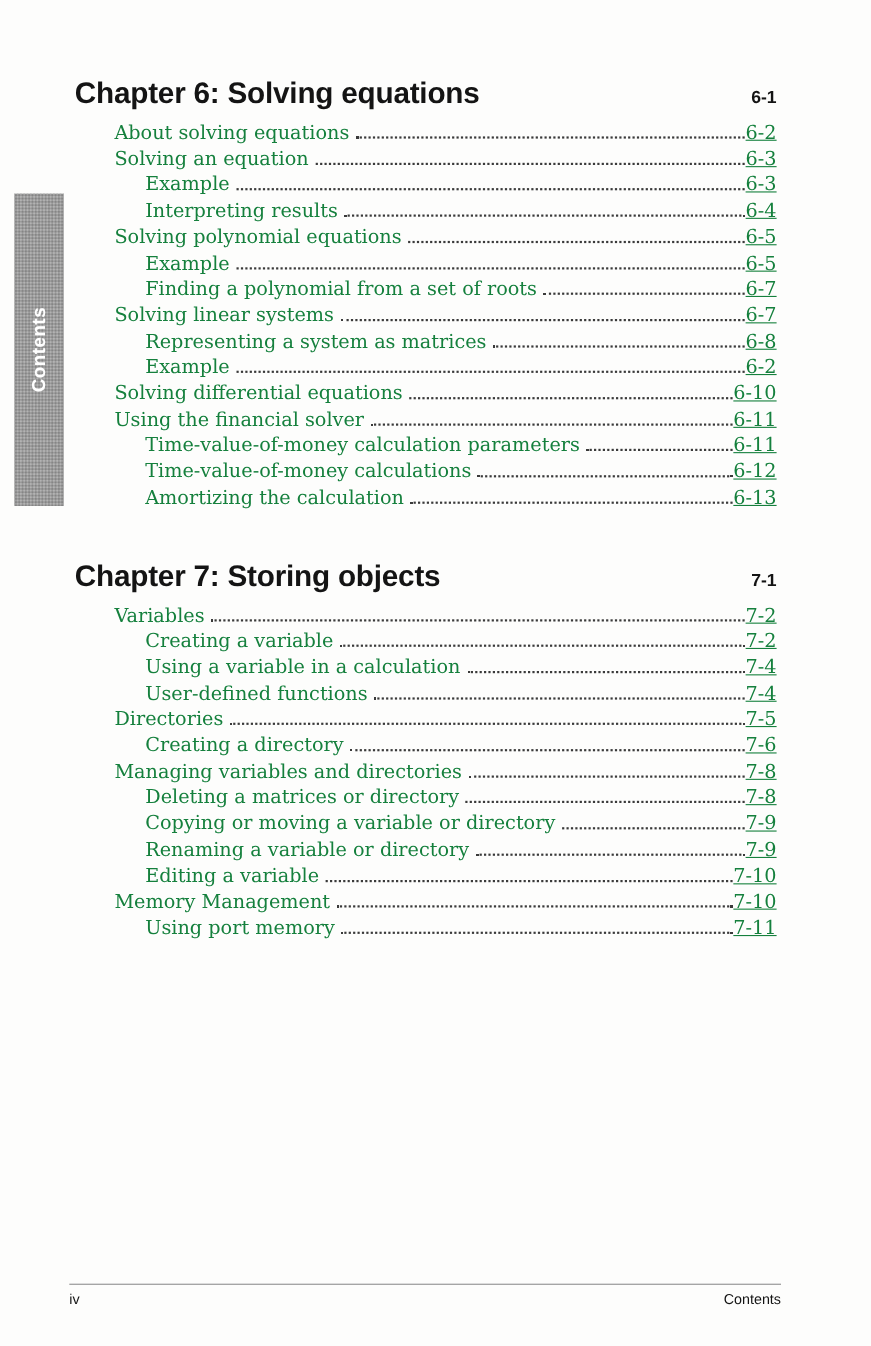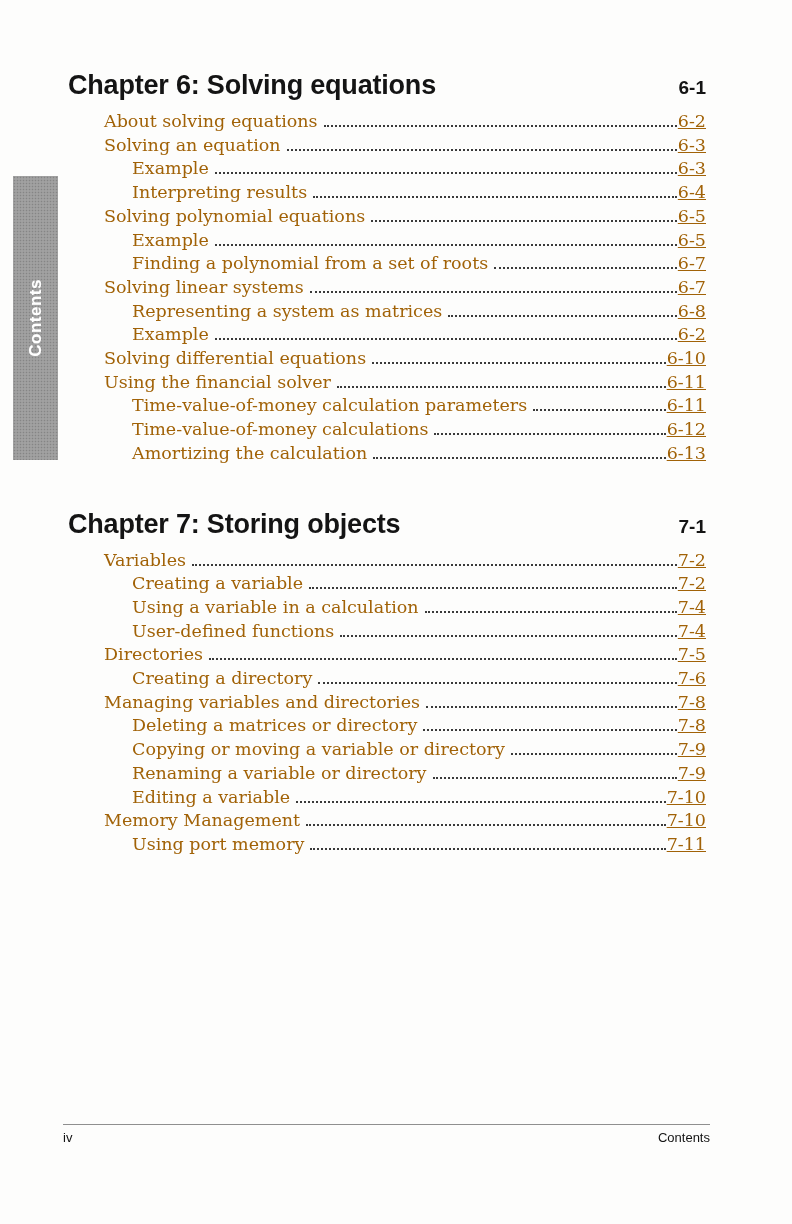--- a/index.html
+++ b/index.html
@@ -56,53 +56,53 @@
     font-family: "Liberation Sans", sans-serif;
     font-weight: 700;
     color: #141414;
   }
   .chapter-title {
     font-size: 27px;
     margin: 0;
     letter-spacing: -0.2px;
   }
   .chapter-pagenum {
-    font-size: 19px;
+    font-size: 16px;
     font-weight: 700;
   }
   .entries {
     margin-top: 9px;
     margin-bottom: 0;
   }
   .chapter + .chapter { margin-top: 43px; }
 
   .toc-row {
     display: flex;
     align-items: baseline;
     font-size: 17.5px;
     line-height: 23.7px;
-    color: #a16207;
+    color: #15803d;
   }
   .lvl1 { margin-left: 36px; }
   .lvl2 { margin-left: 64px; }
   .toc-label { white-space: nowrap; }
   .leader {
     flex: 1 1 auto;
     min-width: 18px;
     border-bottom: 2px dotted #3a3a3a;
     margin: 0 1px 3px 6px;
   }
   .toc-page { white-space: nowrap; text-decoration: underline; }
 
   
   .footer {
     position: absolute;
     left: 63px;
     right: 82px;
-    top: 1124px;
+    top: 1167px;
   }
   .footer-rule {
     border-top: 1px solid #8f8f8f;
     height: 0;
   }
   .footer-row {
     display: flex;
     justify-content: space-between;
     font-family: "Liberation Sans", sans-serif;
     font-size: 13px;

